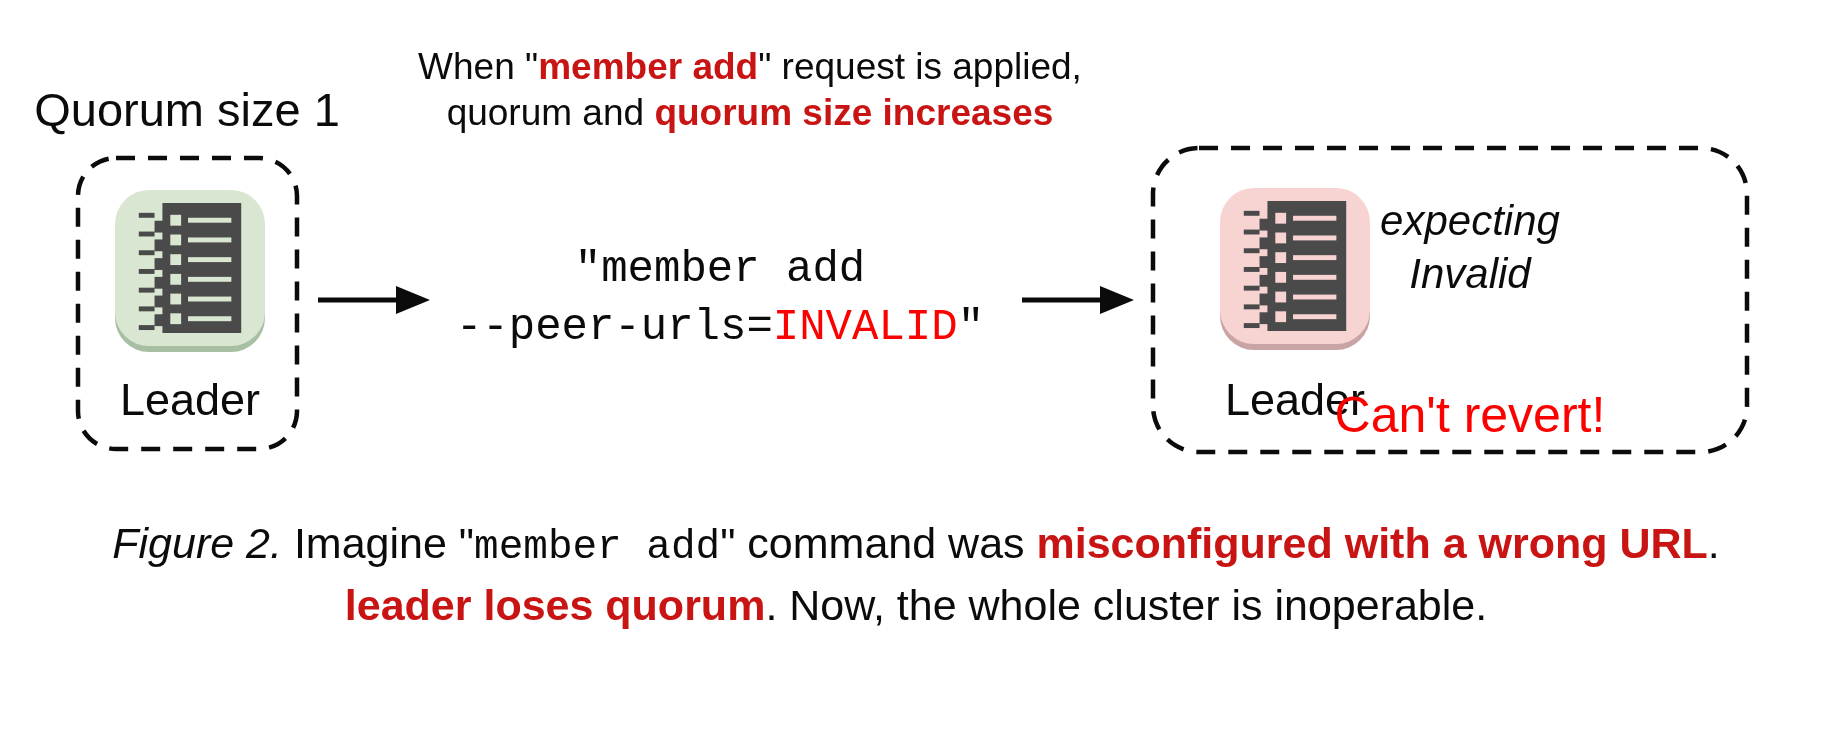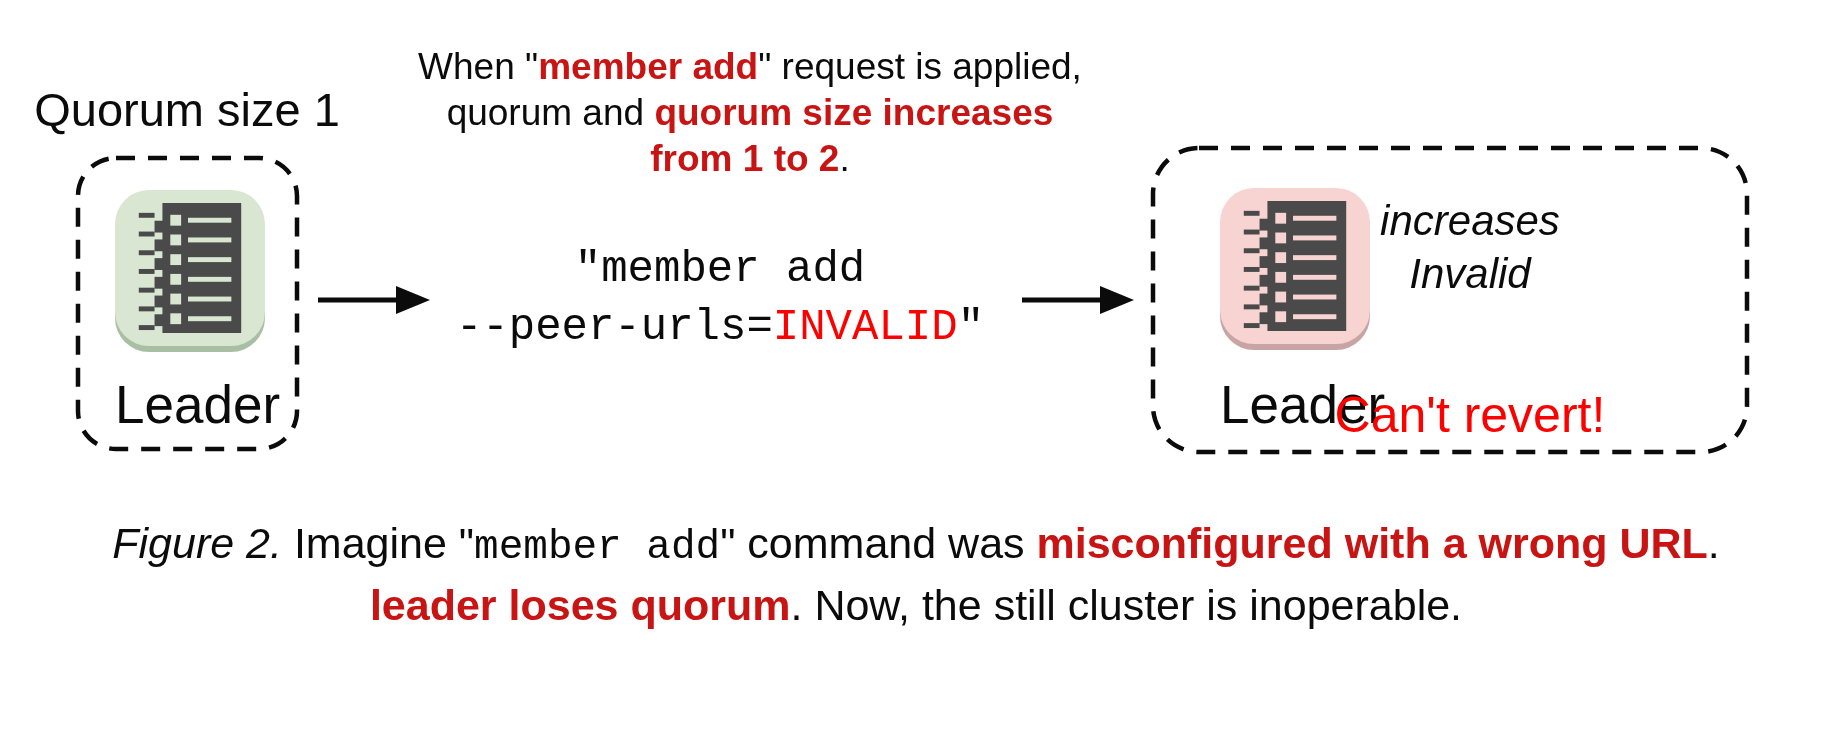--- a/index.html
+++ b/index.html
@@ -29,21 +29,21 @@
 
   
   .node{width:150px;height:156px;border-radius:34px;display:flex;align-items:center;justify-content:center;}
   .node-green{background:var(--green-bg);box-shadow:0 6px 0 var(--green-shadow);}
   .node-pink{background:var(--pink-bg);box-shadow:0 6px 0 var(--pink-shadow);}
   svg.server{width:108px;height:130px;}
   .srv{fill:var(--server-dark);}
   .node-green .hole{fill:var(--green-bg);}
   .node-pink .hole{fill:var(--pink-bg);}
 
-  .leader-label{width:150px;font-size:53px;text-align:center;}
+  .leader-label{width:150px;font-size:45px;text-align:center;}
 
   
   .note{width:700px;font-size:37px;line-height:46px;text-align:center;}
   .note .rb{color:var(--dark-red);font-weight:bold;}
 
   
   .command{width:700px;font-family:"Liberation Mono",monospace;font-size:44px;line-height:58px;text-align:center;}
   .command .inv{color:var(--bright-red);}
 
   
@@ -105,21 +105,20 @@
   <div class="abs leader-label" style="left:115px;top:374px;">Leader</div>
 
   <svg class="abs arrow" style="left:318px;top:281px;" width="112" height="38">
     <line x1="0" y1="19" x2="80" y2="19"></line>
     <polygon points="78,5 112,19 78,33"></polygon>
   </svg>
 
   <div class="abs note" style="left:400px;top:44px;">
     <div><span>When "</span><span class="rb">member add</span><span>" request is applied,</span></div>
     <div><span>quorum and </span><span class="rb">quorum size increases</span></div>
-    <div><span class="rb">from 1 to 2</span><span>.</span></div>
   </div>
 
   <div class="abs command" style="left:370px;top:240px;">
     <div>"member add</div>
     <div><span>--peer-urls=</span><span class="inv">INVALID</span><span>"</span></div>
   </div>
 
   <svg class="abs arrow" style="left:1022px;top:281px;" width="112" height="38">
     <line x1="0" y1="19" x2="80" y2="19"></line>
     <polygon points="78,5 112,19 78,33"></polygon>
@@ -157,24 +156,24 @@
       <rect class="hole" x="32" y="92" width="11" height="11"></rect>
         <rect class="hole" x="50" y="95" width="44" height="5"></rect>
       <rect class="hole" x="32" y="112" width="11" height="11"></rect>
         <rect class="hole" x="50" y="115" width="44" height="5"></rect>
     </svg>
   </div>
 
   <div class="abs leader-label" style="left:1220px;top:374px;">Leader</div>
 
   <div class="abs expecting" style="left:1330px;top:194px;">
-    <div>increases</div>
+    <div>expecting</div>
     <div>Invalid</div>
   </div>
 
   <div class="abs warning" style="left:1330px;top:386px;">Can't revert!</div>
 
   <div class="abs caption">
     <div><span class="cap-italic">Figure 2.</span><span> Imagine "</span><span class="cap-code">member add</span><span>" command was </span><span class="cap-red">misconfigured with a wrong URL</span><span>.</span></div>
-    <div><span class="cap-red">leader loses quorum</span><span>. Now, the still cluster is inoperable.</span></div>
+    <div><span class="cap-red">leader loses quorum</span><span>. Now, the whole cluster is inoperable.</span></div>
   </div>
 
 </div>
 
 </body></html>

